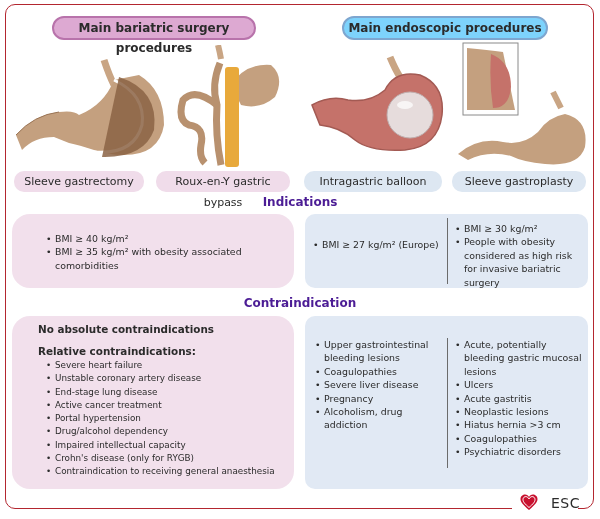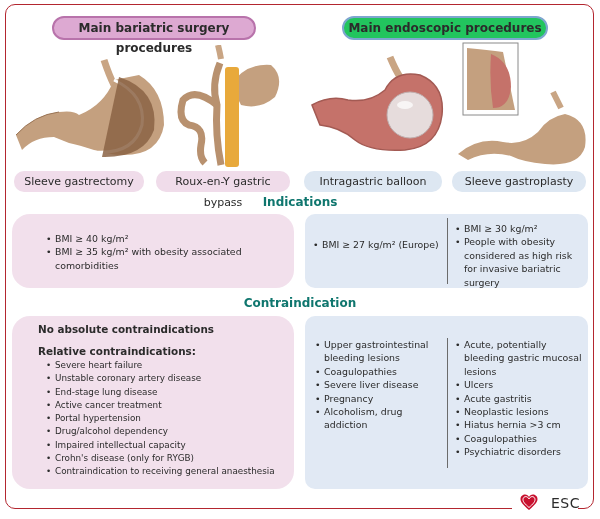--- a/index.html
+++ b/index.html
@@ -13,34 +13,34 @@
   .frame-gap {
     position: absolute; left: 512px; top: 502px; width: 66px; height: 14px; background: #fff;
   }
 
   .pill-header {
     position: absolute; height: 24px; border-radius: 12px;
     font-weight: bold; font-size: 12px; text-align: center; line-height: 20px;
     color: #2b2b2b;
   }
   .pill-header.pink { left: 52px; top: 16px; width: 204px; background: #dda9d2; border: 2px solid #b873ab; }
-  .pill-header.blue { left: 342px; top: 16px; width: 206px; background: #22c55e; border: 2px solid #7ea6cf; }
+  .pill-header.blue { left: 342px; top: 16px; width: 206px; background: #7dd3fc; border: 2px solid #7ea6cf; }
 
   .illus { position: absolute; }
 
   .label-pill {
     position: absolute; top: 171px; height: 21px; border-radius: 10px;
     font-size: 11px; text-align: center; line-height: 21px; color: #2b2b2b;
   }
   .label-pill.pink { background: #f0dcea; }
   .label-pill.blue { background: #dde7f2; }
 
   .section-title {
     position: absolute; left: 0; width: 600px; text-align: center;
-    font-weight: bold; font-size: 12px; color: #0f766e;
+    font-weight: bold; font-size: 12px; color: #4c1d95;
   }
 
   .box { position: absolute; border-radius: 10px; font-size: 9.4px; line-height: 13.4px; }
   .box.pink { background: #f2e0ec; border-radius: 18px; }
   .box.blue { background: #e1e9f4; }
 
   ul.bl { list-style: none; }
   ul.bl li { position: relative; padding-left: 9px; }
   ul.bl li::before { content: "•"; position: absolute; left: 0; top: 0; }
 

